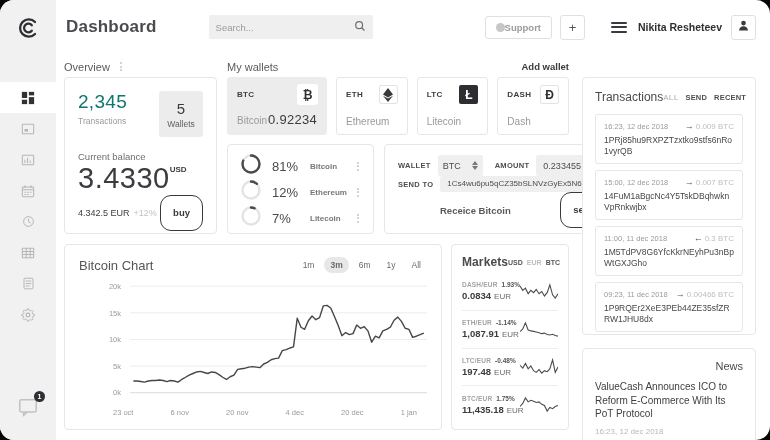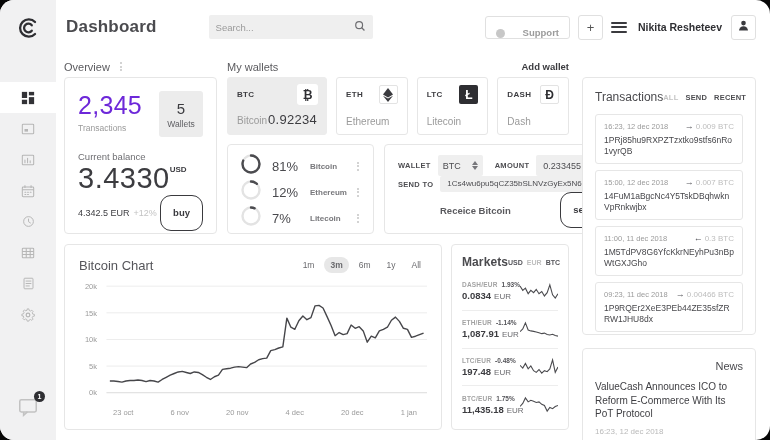--- a/index.html
+++ b/index.html
@@ -16,21 +16,21 @@
   .sb-bottom { margin-top:auto; margin-bottom:18px; position:relative; }
   .badge { position:absolute; top:-5px; right:-6px; width:11px; height:11px; border-radius:50%; background:#2f2f33; color:#fff; font-size:7px; font-weight:bold; display:flex; align-items:center; justify-content:center; }
 
   
   .main { flex:1; display:flex; flex-direction:column; min-width:0; }
   .topbar { height:54px; display:flex; align-items:center; padding:0 14px 0 10px; flex:0 0 54px; }
   .page-title { font-size:17px; color:#4b4b4f; letter-spacing:.2px; }
   .search-box { margin-left:52px; width:164px; height:24px; background:#efefef; border-radius:2px; display:flex; align-items:center; padding:0 7px; }
   .search-box input { border:0; outline:0; background:transparent; flex:1; font-size:9.5px; color:#555; font-family:inherit; }
   .search-box input::placeholder { color:#9a9a9a; }
-  .btn-support { margin-left:112px; height:23px; border:1px solid #e0e0e0; border-radius:3px; background:#fff; display:flex; align-items:flex-end; gap:18px; padding:0 10px; cursor:pointer; }
+  .btn-support { margin-left:112px; height:23px; border:1px solid #e0e0e0; border-radius:3px; background:#fff; display:flex; align-items:center; gap:0; padding:0 10px; cursor:pointer; }
   .btn-support .dot { width:9px; height:9px; border-radius:50%; background:#c7c7c7; }
   .btn-support span.lbl { font-size:9.5px; font-weight:bold; color:#9b9b9b; }
   .btn-plus { margin-left:8px; width:25px; height:25px; border:1px solid #e0e0e0; border-radius:3px; background:#fff; font-size:13px; color:#555; cursor:pointer; display:flex; align-items:center; justify-content:center; }
   .burger { margin-left:auto; width:16px; cursor:pointer; }
   .burger div { height:2px; background:#3a3a3e; margin:2.5px 0; border-radius:1px; }
   .user-name { margin-left:11px; font-size:10.5px; font-weight:bold; color:#2f2f33; }
   .avatar { margin-left:9px; width:25px; height:25px; border:1px solid #e0e0e0; border-radius:3px; display:flex; align-items:center; justify-content:center; cursor:pointer; }
 
   .content { flex:1; display:flex; gap:13px; padding:2px 14px 10px 8px; min-height:0; }
   .left-col { width:505px; flex:0 0 505px; display:flex; flex-direction:column; }
@@ -44,21 +44,21 @@
 
   .card { background:#fff; border:1px solid #e6e6e6; border-radius:4px; }
 
   .top-zone { display:flex; gap:10px; }
   .ov-block { width:153px; flex:0 0 153px; display:flex; flex-direction:column; }
   .wal-block { flex:1; display:flex; flex-direction:column; min-width:0; }
 
   
   .ov-card { height:157px; padding:13px 13px 12px; display:flex; flex-direction:column; }
   .ov-top { display:flex; }
-  .ov-tx-val { font-size:25px; color:#6d28d9; letter-spacing:.3px; }
+  .ov-tx-val { font-size:19px; color:#0f766e; letter-spacing:.3px; }
   .ov-tx-lbl { font-size:8.5px; color:#9a9a9a; margin-top:3px; }
   .ov-wal-box { margin-left:auto; width:44px; height:46px; background:#ececec; border-radius:3px; display:flex; flex-direction:column; align-items:center; justify-content:center; }
   .ov-wal-val { font-size:15px; color:#3c3c40; }
   .ov-wal-lbl { font-size:8.5px; color:#5f5f63; margin-top:2px; }
   .ov-bal-lbl { font-size:9.5px; color:#6f6f73; margin-top:14px; }
   .ov-bal-row { display:flex; align-items:flex-start; }
   .ov-bal-val { font-size:29px; color:#3c3c40; letter-spacing:.5px; }
   .ov-bal-cur { font-size:8px; font-weight:bold; color:#3c3c40; margin-top:3px; }
   .ov-bottom { margin-top:auto; display:flex; align-items:center; }
   .ov-eur { font-size:9px; font-weight:normal; color:#3c3c40; }
@@ -105,21 +105,21 @@
 
   
   .bottom-zone { display:flex; gap:9px; margin-top:10px; flex:1; min-height:0; }
   .chart-card { flex:1; padding:12px 14px 10px; display:flex; flex-direction:column; min-width:0; }
   .ch-head { display:flex; align-items:center; }
   .ch-title { font-size:13px; color:#55555a; }
   .ranges { margin-left:auto; display:flex; align-items:center; gap:4px; }
   .range { font-size:8.5px; color:#6a6a6e; padding:3px 6px; border-radius:9px; cursor:pointer; }
   .range.active { background:#e7e7e7; font-weight:bold; }
   .plot-zone { flex:1; display:flex; margin-top:9px; min-height:0; }
-  .y-axis { width:24px; flex:0 0 24px; display:flex; flex-direction:column; justify-content:space-between; align-items:flex-end; padding:0 6px 2px 0; font-size:7.5px; color:#9a9a9a; }
+  .y-axis { width:24px; flex:0 0 24px; display:flex; flex-direction:column; justify-content:space-between; align-items:flex-end; padding:0 6px 2px 0; font-size:7.5px; color:#9a9a9a;margin-left:24px; }
   .plot { flex:1; min-width:0; }
   .plot svg { width:100%; height:100%; display:block; }
   .x-axis { height:20px; display:flex; align-items:flex-end; padding:0 10px 2px 34px; justify-content:space-between; font-size:7.5px; color:#9a9a9a; }
 
   
   .markets-card { width:118px; flex:0 0 118px; padding:10px 10px 6px; display:flex; flex-direction:column; }
   .mk-head { display:flex; align-items:center; }
   .mk-title { font-size:12px; color:#4a4a4e; font-weight:bold; letter-spacing:.1px; }
   .mk-tabs { margin-left:auto; display:flex; gap:4px; }
   .mk-tab { font-size:7px; font-weight:bold; color:#55555a; cursor:pointer; }

